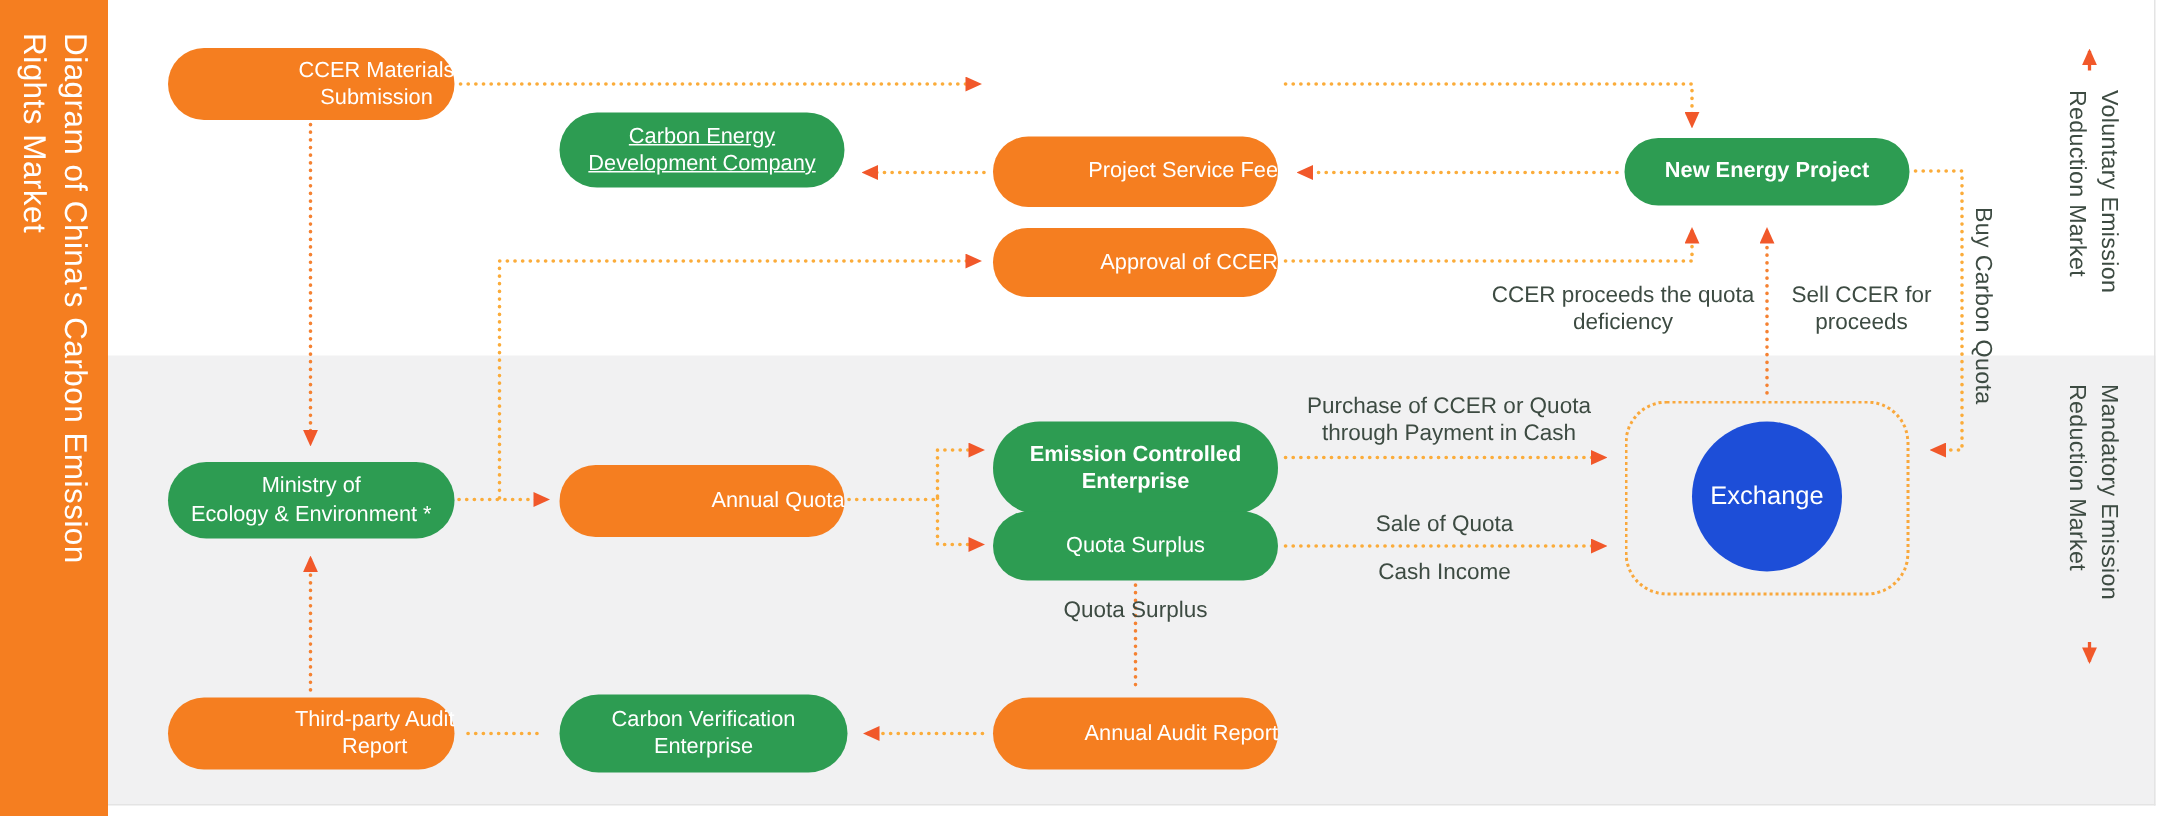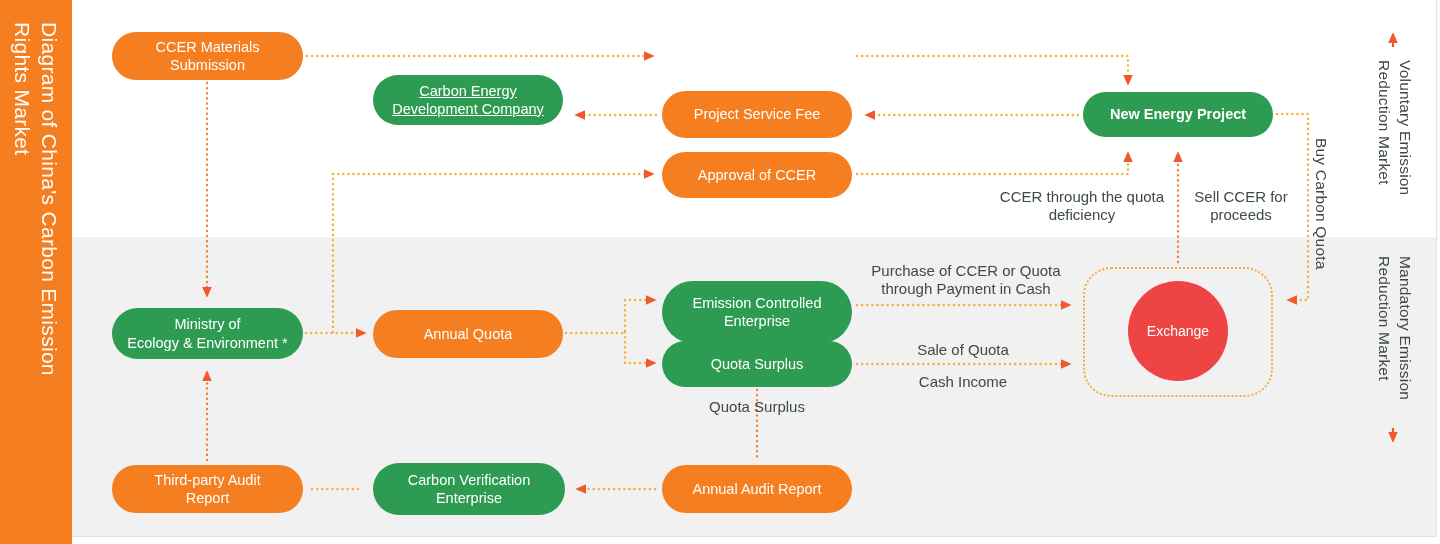--- a/index.html
+++ b/index.html
@@ -18,30 +18,30 @@
     padding-top:22px;white-space:pre-line;letter-spacing:.3px;}
 
   svg.overlay{position:absolute;left:0;top:0;width:1440px;height:544px;}
   .dot{fill:none;stroke-width:2.4;stroke-linecap:round;stroke-dasharray:.1 5;}
   .y{stroke:#FBAC3A;}
   .o{stroke:#F58232;}
   .solid{fill:none;stroke:#F1582A;stroke-width:2.2;}
 
   .pill{position:absolute;border-radius:999px;display:flex;align-items:center;justify-content:center;
     color:#ffffff;text-align:center;font-size:14.5px;line-height:1.25;white-space:pre-line;}
-  .orange{background:#F57E20;}
+  .orange{background:#F57E20;justify-content:flex-end;}
   .green{background:#2D9C52;}
 
   .lbl{position:absolute;color:#3D4B42;font-size:15px;line-height:1.22;text-align:center;white-space:pre-line;}
 
   .xrect{position:absolute;left:1083px;top:267px;width:186px;height:126px;
     border:2px dotted #F9A83C;border-radius:28px;}
   .xcircle{position:absolute;left:1128px;top:281px;width:100px;height:100px;border-radius:50%;
-    background:#ef4444;display:flex;align-items:center;justify-content:center;
-    color:#fff;font-size:14px;}
+    background:#1d4ed8;display:flex;align-items:center;justify-content:center;
+    color:#fff;font-size:17px;}
 
   .side-lbl{position:absolute;writing-mode:vertical-rl;color:#3D4B42;font-size:15.5px;
     line-height:21px;white-space:pre-line;letter-spacing:.2px;}
 </style>
 </head>
 <body>
 
 <div class="stage">
 
   <div class="gray-panel"></div>
@@ -99,21 +99,21 @@
     <span>New Energy Project</span>
   </div>
 
   <div class="pill green" style="left:112px;top:308px;width:191px;height:51px;">
     <span>Ministry of
 Ecology &amp; Environment *</span>
   </div>
   <div class="pill orange" style="left:373px;top:310px;width:190px;height:48px;">
     <span>Annual Quota</span>
   </div>
-  <div class="pill green" style="left:662px;top:281px;width:190px;height:62px;">
+  <div class="pill green" style="left:662px;top:281px;width:190px;height:62px;font-weight:bold;">
     <span>Emission Controlled
 Enterprise</span>
   </div>
   <div class="pill green" style="left:662px;top:341px;width:190px;height:46px;">
     <span>Quota Surplus</span>
   </div>
   <div class="pill orange" style="left:112px;top:465px;width:191px;height:48px;">
     <span>Third-party Audit
 Report</span>
   </div>
@@ -128,21 +128,21 @@
   <div class="xrect"></div>
   <div class="xcircle">
     <span>Exchange</span>
   </div>
 
   <div class="lbl" style="left:856px;top:262px;width:220px;">Purchase of CCER or Quota
 through Payment in Cash</div>
   <div class="lbl" style="left:857px;top:341px;width:212px;">Sale of Quota</div>
   <div class="lbl" style="left:857px;top:373px;width:212px;">Cash Income</div>
   <div class="lbl" style="left:662px;top:398px;width:190px;">Quota Surplus</div>
-  <div class="lbl" style="left:987px;top:188px;width:190px;">CCER through the quota
+  <div class="lbl" style="left:987px;top:188px;width:190px;">CCER proceeds the quota
 deficiency</div>
   <div class="lbl" style="left:1161px;top:188px;width:160px;">Sell CCER for
 proceeds</div>
 
   <div class="side-lbl" style="left:1311px;top:138px;height:150px;">Buy Carbon Quota</div>
   <div class="side-lbl" style="left:1372px;top:60px;width:44px;height:160px;">Voluntary Emission
 Reduction Market</div>
   <div class="side-lbl" style="left:1372px;top:256px;width:44px;height:170px;">Mandatory Emission
 Reduction Market</div>
 

